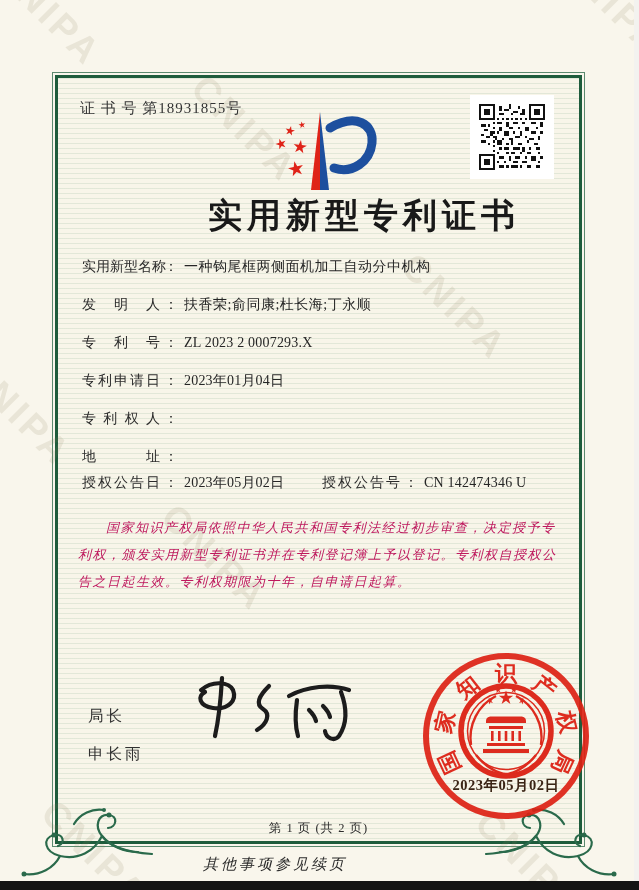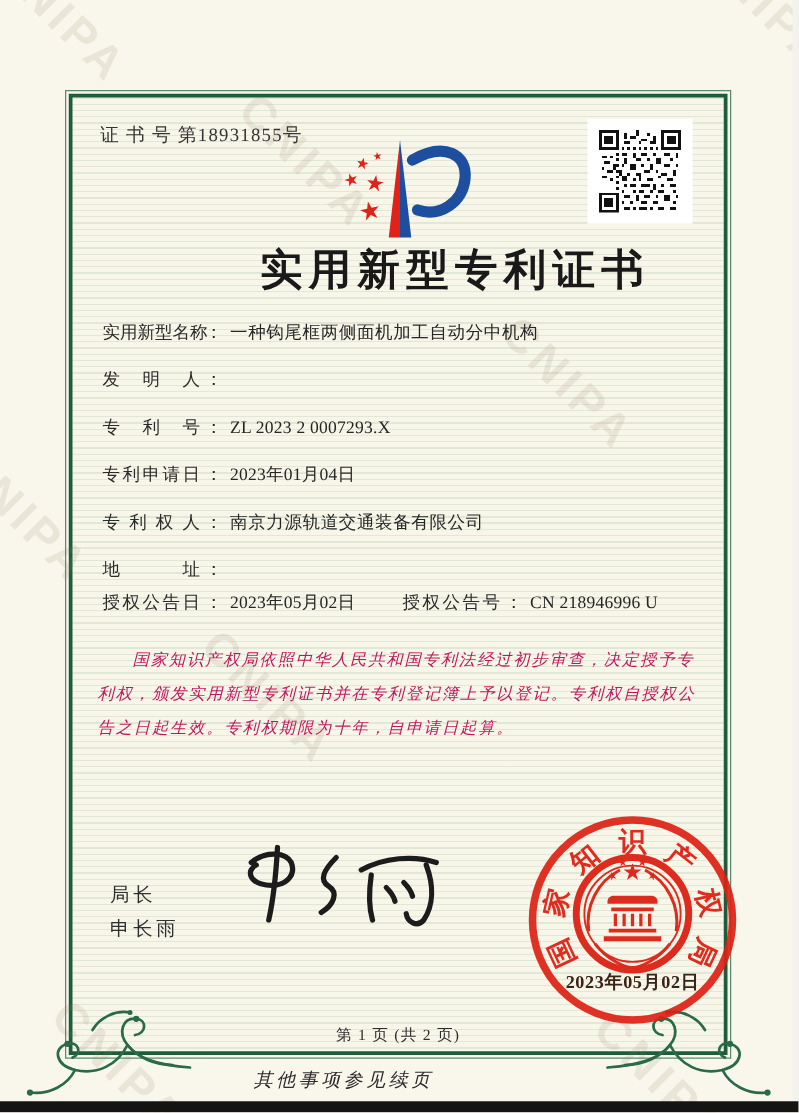--- a/index.html
+++ b/index.html
@@ -52,21 +52,21 @@
   .fvalue.num{letter-spacing:0.2px;}
   .grant-row{position:relative;}
   .grant-no{position:absolute; left:240px; top:0; display:flex;}
 
   .paras{position:absolute; left:78px; top:514px; width:486px; font-size:13px; line-height:27px;
     font-style:italic; letter-spacing:1.5px; color:#be185d;}
   .paras p{margin:0; text-indent:28px;}
 
   .officer{position:absolute; left:88px; top:706px; font-family:"Liberation Sans","DejaVu Sans",sans-serif;
     font-size:15.5px; font-weight:500; letter-spacing:3px; color:#303030;}
-  .officer .name{margin-top:6px;}
+  .officer .name{margin-top:17px;}
   .signature{position:absolute; left:185px; top:672px; width:170px; height:76px;}
 
   
   .seal{position:absolute; left:423px; top:653px; width:166px; height:166px; z-index:4;}
   .seal-ring{position:absolute; inset:0; border:6px solid rgba(220,33,20,0.92); border-radius:50%; box-sizing:border-box;}
   .seal-char{position:absolute; left:50%; top:50%; font-size:22px; font-weight:bold;
     color:rgba(220,33,20,0.95); font-family:"Liberation Sans","DejaVu Sans",sans-serif;}
   .emblem{position:absolute; left:33px; top:22px; width:100px; height:112px; opacity:0.95;}
   .seal-date{position:absolute; left:3px; top:123px; width:160px; text-align:center;
     font-size:14.5px; font-weight:bold; letter-spacing:0.5px; color:#3a2415;}
@@ -265,20 +265,21 @@
         <span class="fcolon">：</span>
         <span class="fvalue">一种钩尾框两侧面机加工自动分中机构</span>
       </div>
       <div class="frow">
         <span class="flabel">
             <span>发</span>
             <span>明</span>
             <span>人</span>
           </span>
         <span class="fcolon">：</span>
+        <span class="fvalue">扶香荣;俞同康;杜长海;丁永顺</span>
       </div>
       <div class="frow">
         <span class="flabel">
             <span>专</span>
             <span>利</span>
             <span>号</span>
           </span>
         <span class="fcolon">：</span>
         <span class="fvalue num">ZL 2023 2 0007293.X</span>
       </div>
@@ -294,21 +295,20 @@
         <span class="fvalue num">2023年01月04日</span>
       </div>
       <div class="frow">
         <span class="flabel">
             <span>专</span>
             <span>利</span>
             <span>权</span>
             <span>人</span>
           </span>
         <span class="fcolon">：</span>
-        <span class="fvalue">南京力源轨道交通装备有限公司</span>
       </div>
       <div class="frow addr">
         <span class="flabel">
             <span>地</span>
             <span>址</span>
           </span>
         <span class="fcolon">：</span>
       </div>
       <div class="frow grant-row">
         <span class="flabel">
@@ -322,21 +322,21 @@
         <span class="fvalue num">2023年05月02日</span>
         <span class="grant-no">
           <span class="flabel">
               <span>授</span>
               <span>权</span>
               <span>公</span>
               <span>告</span>
               <span>号</span>
             </span>
           <span class="fcolon">：</span>
-          <span class="fvalue num">CN 218946996 U</span>
+          <span class="fvalue num">CN 142474346 U</span>
         </span>
       </div>
     </div>
 
     <div class="paras">
       <p>国家知识产权局依照中华人民共和国专利法经过初步审查，决定授予专利权，颁发实用新型专利证书并在专利登记簿上予以登记。专利权自授权公告之日起生效。专利权期限为十年，自申请日起算。</p>
     </div>
 
     <div class="officer">
       <div>局长</div>

